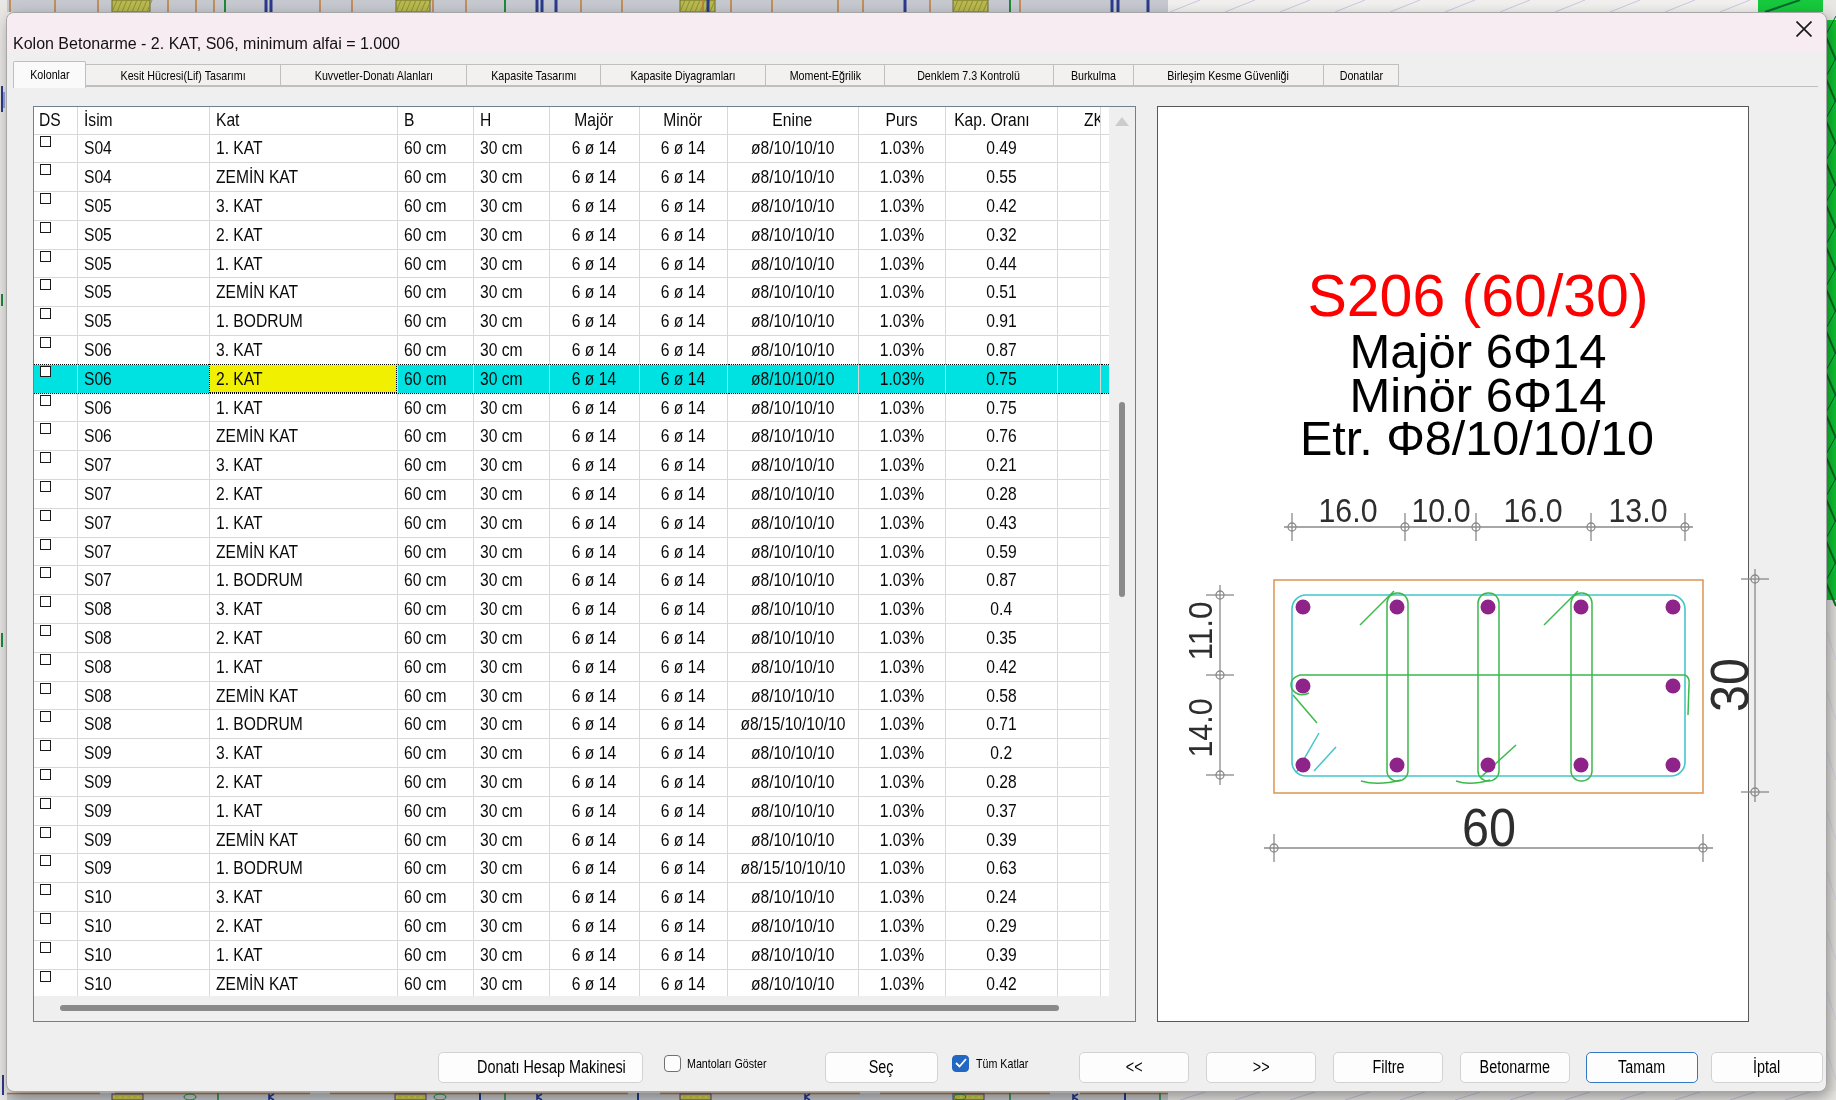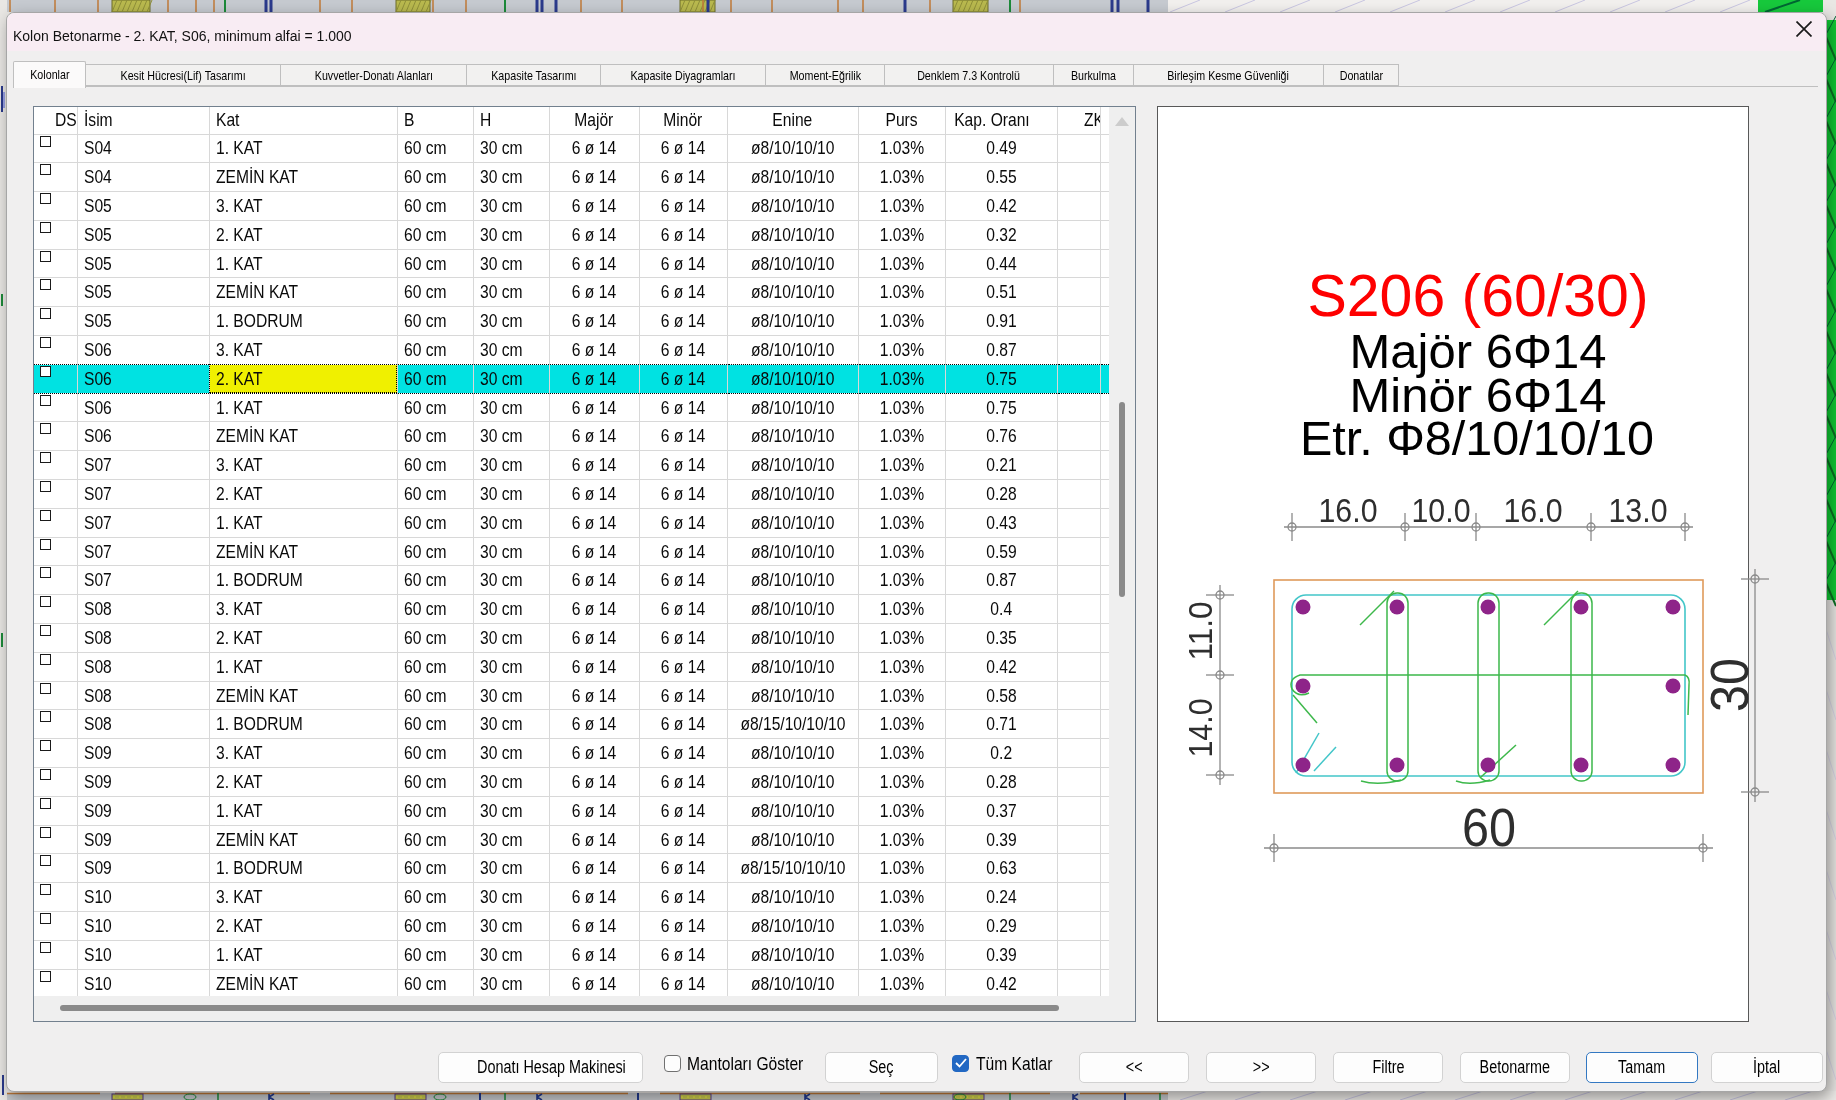--- a/index.html
+++ b/index.html
@@ -2,21 +2,21 @@
 <html><head><meta charset="utf-8"><style>
 * { margin:0; padding:0; box-sizing:border-box; }
 html,body { width:1836px; height:1100px; overflow:hidden; background:#e9e7e4;
   font-family:"Liberation Sans", sans-serif; }
 .abs { position:absolute; }
 #dlg { position:absolute; left:6px; top:12px; width:1821px; height:1080px;
   background:#f0efef; border:1px solid #a6a6a6; border-radius:8px;
   box-shadow:3px 6px 16px rgba(0,0,0,.38); }
 #title { position:absolute; left:0; top:0; width:100%; height:38px; background:#f8ecf3;
   border-radius:8px 8px 0 0; }
-#title span { position:absolute; left:6px; top:15px; font-size:14px; color:#111; }
+#title span { position:absolute; left:6px; top:22px; font-size:16px; color:#111; }
 #xbtn { position:absolute; left:1789px; top:8px; width:16px; height:16px; }
 #xbtn svg { display:block; }
 
 #tabrow { position:absolute; left:6px; top:47px; height:29px; width:1806px; }
 #tabline { position:absolute; left:6px; top:73px; width:1805px; height:1px; background:#bfbfbf; }
 .tab { float:left; height:22px; margin-top:4px; background:#f2f1f0; border:1px solid #bfbfbf;
   border-left:none; line-height:21px; font-size:13px; white-space:nowrap; text-align:center; }
 .tab:first-child { border-left:1px solid #bfbfbf; }
 .tab.act { height:27px; margin-top:1px; background:#fbfafa; border-bottom:none; position:relative; z-index:3;
   border-left:1px solid #bfbfbf; line-height:25px; border-radius:2px 2px 0 0; }
@@ -51,21 +51,21 @@
 #panel { position:absolute; left:1150px; top:93px; width:592px; height:916px;
   background:#fff; border:1px solid #585858; }
 
 .btn { position:absolute; top:1052px; height:31px; background:#fdfdfd; border:1px solid #d2d2d2;
   border-radius:5px; font-size:17.5px; color:#000; text-align:center; line-height:29px; }
 .btn span { display:inline-block; transform:scaleX(0.822); }
 .cbx { position:absolute; top:1055px; width:17px; height:17px; border:1.6px solid #707070;
   border-radius:4px; background:#fdfdfd; }
 .cbx.chk { background:#2268c3; border-color:#2268c3; }
 .cbx.chk svg { display:block; margin:2px auto 0; }
-.cblab { position:absolute; top:1053px; height:21px; line-height:21px; font-size:19px; color:#000; }
+.cblab { position:absolute; top:1053px; height:21px; line-height:21px; font-size:13px; color:#000; }
 .cblab span { display:inline-block; transform:scaleX(0.822); transform-origin:0 50%; }
 </style></head><body>
 
 <svg class="abs" style="left:0;top:0" width="1836" height="13">
   <rect x="0" y="0" width="1168" height="12" fill="#c6cad0"></rect>
   <rect x="1168" y="0" width="668" height="12" fill="#f2f0ee"></rect>
   <rect x="112" y="0" width="38" height="12" fill="#b9b94e" stroke="#6d6d2a" stroke-width="1"></rect>
     <line x1="112" y1="12" x2="117" y2="0" stroke="#8f8f3a" stroke-width="1"></line>
     <line x1="117" y1="12" x2="122" y2="0" stroke="#8f8f3a" stroke-width="1"></line>
     <line x1="122" y1="12" x2="127" y2="0" stroke="#8f8f3a" stroke-width="1"></line>
@@ -290,21 +290,21 @@
           <col style="width:90px">
           <col style="width:88px">
           <col style="width:131px">
           <col style="width:87px">
           <col style="width:112px">
           <col style="width:43px">
           <col style="width:9px">
         </colgroup>
      <tbody>
           <tr>
-            <th class="l" style="padding-left:21px"><span class="t">DS</span></th>
+            <th class="l" style="padding-left:5px"><span class="t">DS</span></th>
          <th class="l"><span class="t">İsim</span></th>
             <th class="l"><span class="t">Kat</span></th>
          <th class="l"><span class="t">B</span></th>
             <th class="l"><span class="t">H</span></th>
          <th class="c" style="text-align:center"><span class="tc">Majör</span></th>
          <th class="c" style="text-align:center"><span class="tc">Minör</span></th>
          <th class="c" style="text-align:center"><span class="tc">Enine</span></th>
          <th class="c" style="text-align:center"><span class="tc">Purs</span></th>
          <th class="c" style="text-align:left"><span class="tc">Kap. Oranı</span></th>
          <th class="l" style="padding-left:26px"><span class="t">ZK</span></th>

